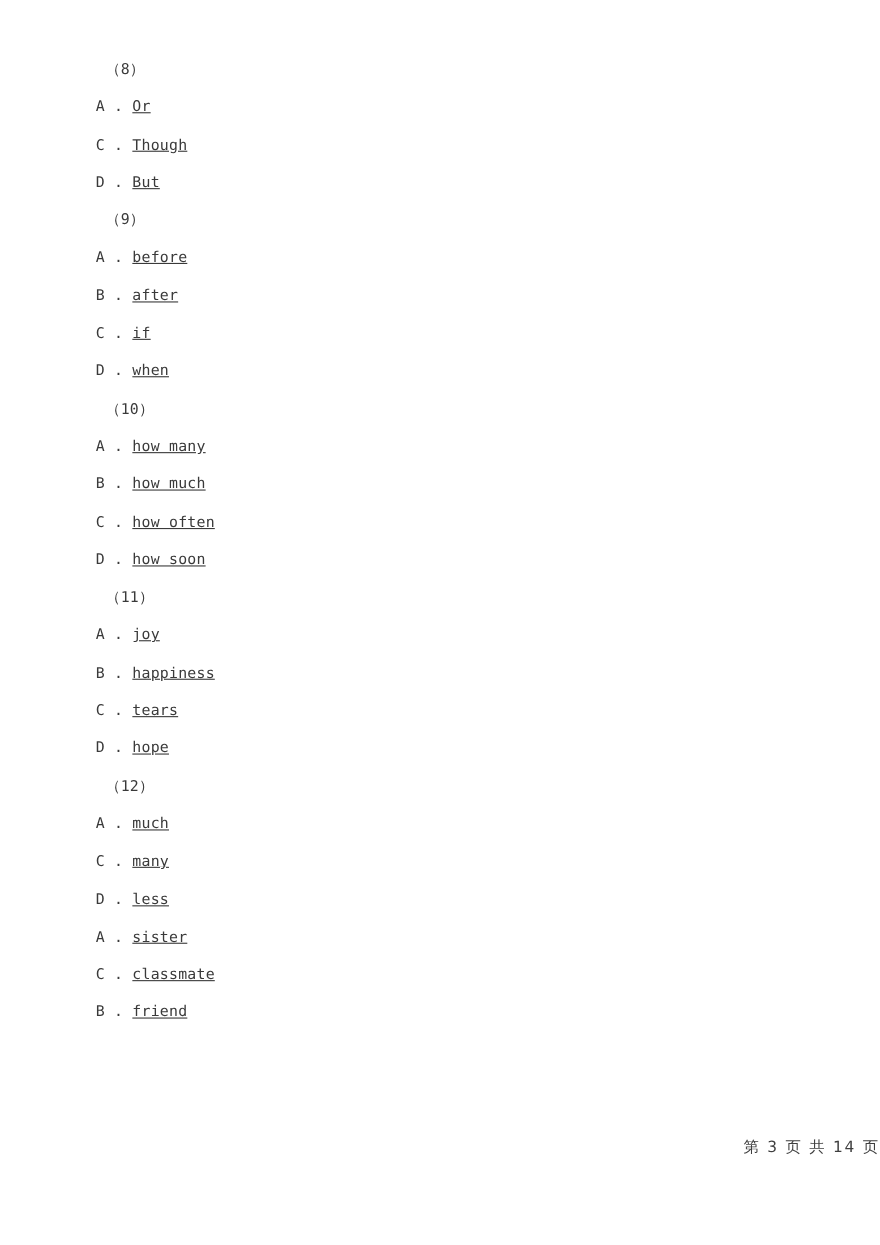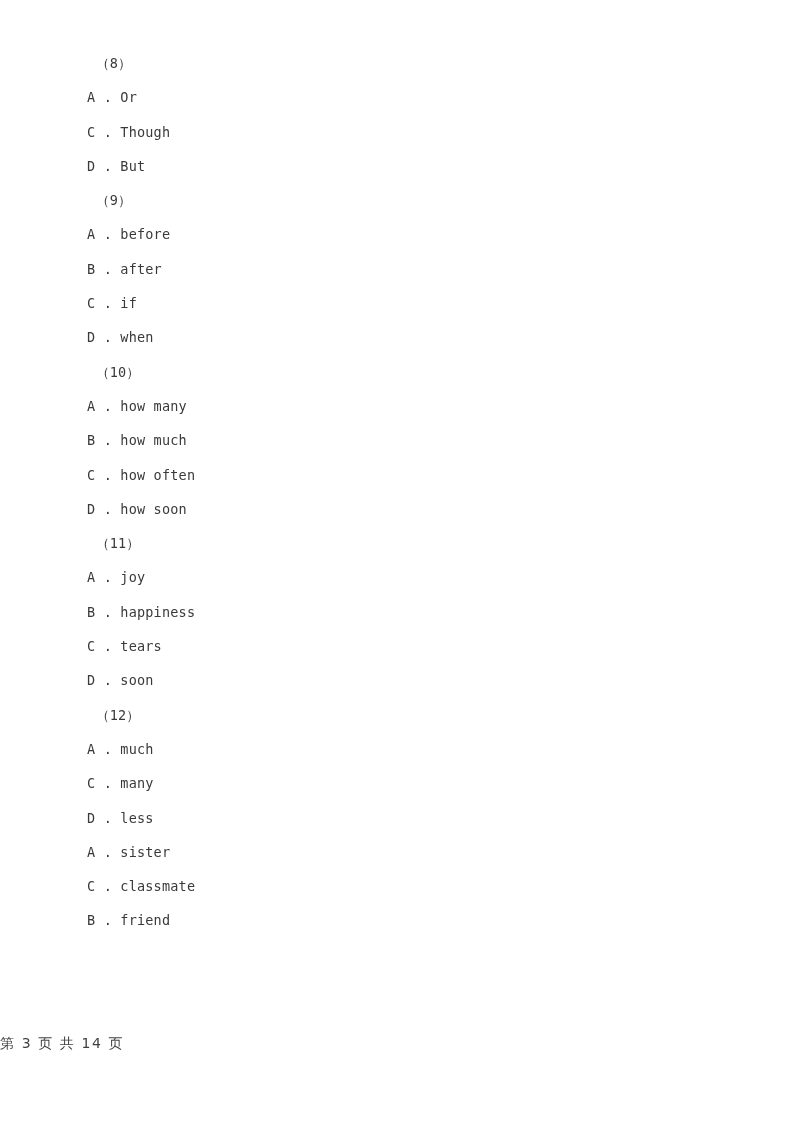--- a/index.html
+++ b/index.html
@@ -60,28 +60,29 @@
   }
 
   .opt-letter {
     display: inline;
   }
   .opt-sep {
     display: inline;
   }
   .opt-text {
     display: inline;
+    text-decoration: underline;
   }
 
   #footer {
     position: absolute;
     left: 0;
     top: 1032px;
     width: 800px;
-    text-align: left;
+    text-align: right;
     font-size: 14px;
     line-height: 22px;
     color: #3f3f3f;
     font-family: "DejaVu Sans", "Liberation Sans", sans-serif;
     letter-spacing: 1.6px;
     white-space: pre;
   }
 </style>
 </head>
 <body>
@@ -107,21 +108,21 @@
         <div class="option-row"><span class="opt-letter">A</span><span class="opt-sep"> . </span><span class="opt-text">how many</span></div>
         <div class="option-row"><span class="opt-letter">B</span><span class="opt-sep"> . </span><span class="opt-text">how much</span></div>
         <div class="option-row"><span class="opt-letter">C</span><span class="opt-sep"> . </span><span class="opt-text">how often</span></div>
         <div class="option-row"><span class="opt-letter">D</span><span class="opt-sep"> . </span><span class="opt-text">how soon</span></div>
       </div>
       <div class="q-block">
         <div class="q-number">（11）</div>
         <div class="option-row"><span class="opt-letter">A</span><span class="opt-sep"> . </span><span class="opt-text">joy</span></div>
         <div class="option-row"><span class="opt-letter">B</span><span class="opt-sep"> . </span><span class="opt-text">happiness</span></div>
         <div class="option-row"><span class="opt-letter">C</span><span class="opt-sep"> . </span><span class="opt-text">tears</span></div>
-        <div class="option-row"><span class="opt-letter">D</span><span class="opt-sep"> . </span><span class="opt-text">soon</span></div>
+        <div class="option-row"><span class="opt-letter">D</span><span class="opt-sep"> . </span><span class="opt-text">hope</span></div>
       </div>
       <div class="q-block">
         <div class="q-number">（12）</div>
         <div class="option-row"><span class="opt-letter">A</span><span class="opt-sep"> . </span><span class="opt-text">much</span></div>
         <div class="option-row"><span class="opt-letter">C</span><span class="opt-sep"> . </span><span class="opt-text">many</span></div>
         <div class="option-row"><span class="opt-letter">D</span><span class="opt-sep"> . </span><span class="opt-text">less</span></div>
       </div>
       <div class="q-block">
         <div class="option-row"><span class="opt-letter">A</span><span class="opt-sep"> . </span><span class="opt-text">sister</span></div>
         <div class="option-row"><span class="opt-letter">C</span><span class="opt-sep"> . </span><span class="opt-text">classmate</span></div>

